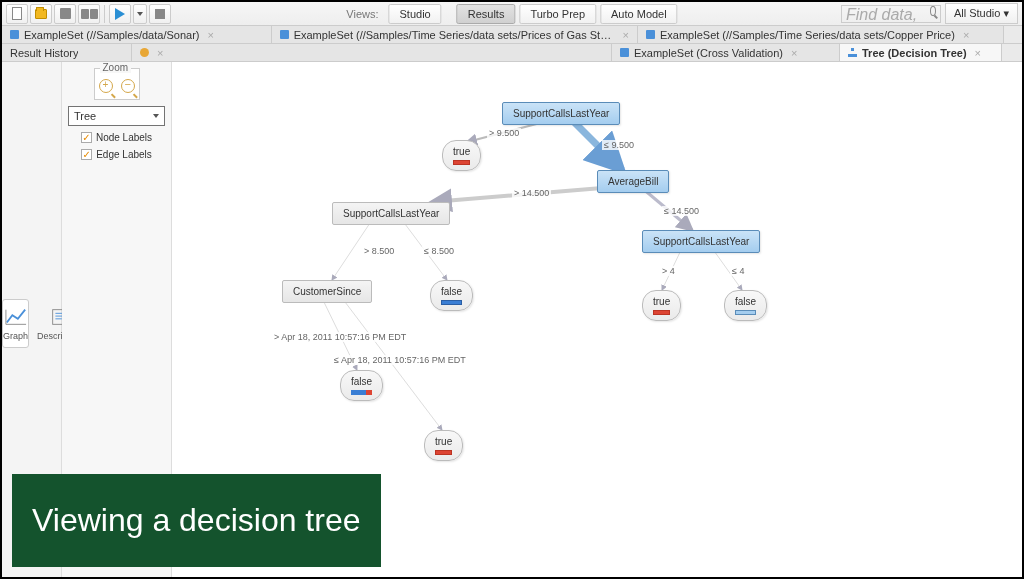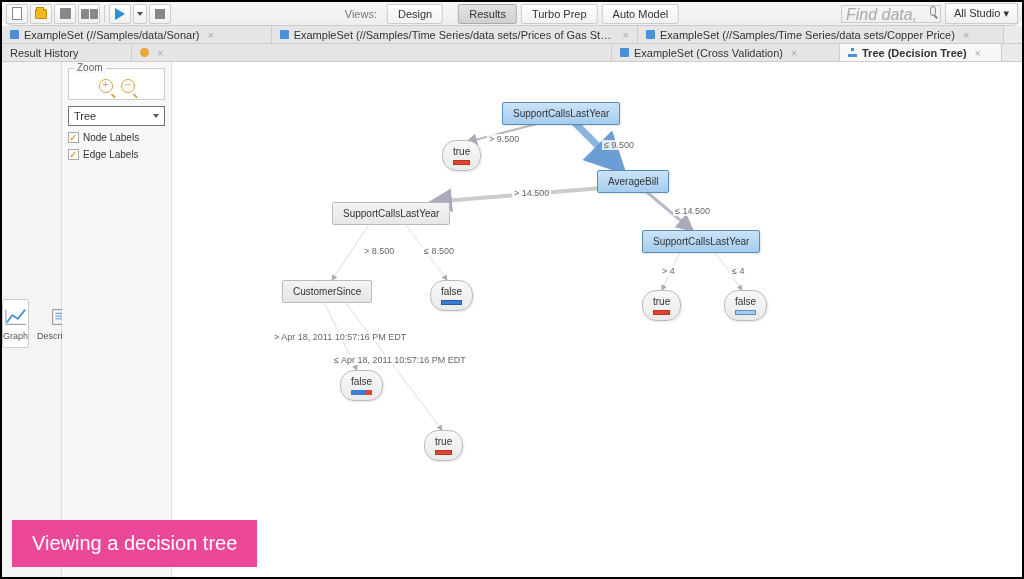--- a/index.html
+++ b/index.html
@@ -1,20 +1,20 @@
 <!DOCTYPE html>
 <html><head>
 <meta charset="utf-8">
 <style>
 * { box-sizing: border-box; margin: 0; padding: 0; }
 html, body { width: 1024px; height: 579px; font-family: Arial, sans-serif; font-size: 11px; color: #333; background: #fff; overflow: hidden; }
 body { border: 2px solid #000; position: relative; }
 
 
-.toolbar { height: 24px; background: linear-gradient(#f6f6f6, #eee); border-bottom: 1px solid #ccc; display: flex; align-items: center; padding: 0 4px; gap: 2px; border-radius: 10px; }
+.toolbar { height: 24px; background: linear-gradient(#f6f6f6, #eee); border-bottom: 1px solid #ccc; display: flex; align-items: center; padding: 0 4px; gap: 2px; }
 .tb-btn { width: 22px; height: 20px; border: 1px solid #ccc; background: linear-gradient(#fff,#f0f0f0); border-radius: 2px; display: flex; align-items: center; justify-content: center; cursor: pointer; }
 .tb-folder { width:12px;height:10px;background:#f2b820;border:1px solid #c28e00;border-radius:1px;position:relative; }
 .tb-folder::before{content:'';position:absolute;top:-3px;left:0;width:6px;height:3px;background:#f2b820;border:1px solid #c28e00;border-bottom:none;border-radius:1px 1px 0 0;}
 .tb-new { width:10px;height:13px;background:#fff;border:1px solid #888;position:relative;}
 .tb-save{width:11px;height:11px;background:#888;border-radius:1px;}
 .tb-save2{display:flex;gap:1px;}
 .tb-save2 span{width:8px;height:10px;background:#888;border-radius:1px;}
 .tb-play{width:0;height:0;border-left:10px solid #2a8fd4;border-top:6px solid transparent;border-bottom:6px solid transparent;}
 .tb-drop{width:0;height:0;border-left:3px solid transparent;border-right:3px solid transparent;border-top:4px solid #555;}
 .tb-stop{width:10px;height:10px;background:#888;}
@@ -57,21 +57,21 @@
 
 
 .sidebar { width:60px; background:#f4f4f4; border-right:1px solid #ddd; display:flex; flex-direction:row; align-items:center; padding-top:8px; gap:8px; }
 .side-item { width:56px; display:flex; flex-direction:column; align-items:center; gap:3px; padding:6px 0; cursor:pointer; border-radius:3px; }
 .side-item.active { background:#fff; border:1px solid #ccc; }
 .side-icon{width:24px;height:22px;display:flex;align-items:center;justify-content:center;}
 .side-icon svg{width:22px;height:20px;}
 .side-label{font-size:9px;color:#555;}
 
 
-.control-panel { width:110px; background:#f7f7f7; border-right:1px solid #ddd; padding:6px; display:flex; flex-direction:column; gap:6px; }
+.control-panel { width:110px; background:#f7f7f7; border-right:1px solid #ddd; padding:6px; display:flex; flex-direction:column; gap:6px;align-items:center; }
 .zoom-box { border:1px solid #ccc; background:#fff; padding:4px; position:relative; }
 .zoom-title { position:absolute; top:-7px; left:5px; background:#f7f7f7; padding:0 3px; font-size:10px; color:#666; }
 .zoom-icons { display:flex; justify-content:center; gap:8px; padding:6px 0 2px; }
 .zoom-glass{width:14px;height:14px;border:1.5px solid #d4a74a;border-radius:50%;position:relative;cursor:pointer;}
 .zoom-glass::after{content:'';position:absolute;bottom:-4px;right:-4px;width:5px;height:1.5px;background:#d4a74a;transform:rotate(45deg);}
 .zoom-glass.plus::before{content:'+';position:absolute;top:-1px;left:3px;font-size:10px;color:#d4a74a;}
 .zoom-glass.minus::before{content:'−';position:absolute;top:-2px;left:3px;font-size:11px;color:#d4a74a;}
 .select-box { width:100%; height:20px; border:1px solid #737373; background:#fff; display:flex; align-items:center; justify-content:space-between; padding:0 5px; cursor:pointer; }
 .checkbox-row { display:flex; align-items:center; gap:4px; font-size:10px; cursor:pointer; }
 .checkbox { width:11px; height:11px; border:1px solid #aaa; background:#fff; display:flex; align-items:center; justify-content:center; color:#e68a00; font-size:10px; line-height:1; }
@@ -85,21 +85,21 @@
 .tree-leaf { position:absolute; padding:5px 10px; border:1px solid #bbb; background:linear-gradient(#f8f8f8,#eaeaea); border-radius:14px; font-size:10px; text-align:center; box-shadow:1px 1px 2px rgba(0,0,0,0.1); }
 .tree-leaf .bar { height:5px; margin-top:3px; }
 .bar-red{background:#d43; border:1px solid #b32;}
 .bar-blue{background:#3a7ed4;border:1px solid #2a5ea4;}
 .bar-mixed{display:flex;}
 .bar-mixed span{height:5px;display:block;}
 .tree-branch { position:absolute; background:linear-gradient(#f4f4f4,#e6e6e6); border:1px solid #bbb; padding:5px 10px; border-radius:2px; font-size:10px; }
 .edge-label { position:absolute; font-size:9px; color:#666; background:rgba(255,255,255,0.8); padding:0 2px; }
 
 
-.caption { position:absolute; bottom:10px; left:10px; background:#ec4899; color:#fff; font-size:20px; font-weight:300; padding:12px 20px; }
+.caption { position:absolute; bottom:10px; left:10px; background:#14532d; color:#fff; font-size:32px; font-weight:300; padding:28px 20px; }
 </style>
 </head>
 <body>
 
 <div class="toolbar">
   <div class="tb-btn">
       <div class="tb-new"></div>
     </div>
   <div class="tb-btn">
       <div class="tb-folder"></div>
@@ -119,21 +119,21 @@
     </div>
   <div class="tb-btn" style="width:14px">
       <div class="tb-drop"></div>
     </div>
   <div class="tb-btn">
       <div class="tb-stop"></div>
     </div>
 
   <div class="views-section">
     <span class="views-label">Views:</span>
-    <div class="view-btn">Design</div>
+    <div class="view-btn">Studio</div>
     <div class="view-btn active">Results</div>
     <div class="view-btn">Turbo Prep</div>
     <div class="view-btn">Auto Model</div>
   </div>
 
   <div class="search-area">
     <div class="search-box">
       <span>Find data, operators…etc</span>
       <div class="search-icon"></div>
     </div>
@@ -283,24 +283,24 @@
     <div class="tree-leaf" style="left:270px;top:78px"><span>true</span><div class="bar bar-red"></div></div>
     <div class="tree-leaf" style="left:258px;top:218px"><span>false</span><div class="bar bar-blue"></div></div>
     <div class="tree-leaf" style="left:470px;top:228px"><span>true</span><div class="bar bar-red"></div></div>
     <div class="tree-leaf" style="left:552px;top:228px"><span>false</span><div class="bar" style="background:#a4cdef;border:1px solid #5a8cb8"></div></div>
     <div class="tree-leaf" style="left:168px;top:308px"><span>false</span><div class="bar bar-mixed">
           <span style="width:70%;background:#3a7ed4"></span>
           <span style="width:30%;background:#d43"></span>
         </div></div>
     <div class="tree-leaf" style="left:252px;top:368px"><span>true</span><div class="bar bar-red"></div></div>
 
-    <div class="edge-label" style="left:315px;top:72px">&gt; 9.500</div>
+    <div class="edge-label" style="left:315px;top:66px">&gt; 9.500</div>
     <div class="edge-label" style="left:430px;top:78px">≤ 9.500</div>
     <div class="edge-label" style="left:340px;top:126px">&gt; 14.500</div>
-    <div class="edge-label" style="left:501px;top:144px">≤ 14.500</div>
+    <div class="edge-label" style="left:490px;top:144px">≤ 14.500</div>
     <div class="edge-label" style="left:190px;top:184px">&gt; 8.500</div>
     <div class="edge-label" style="left:250px;top:184px">≤ 8.500</div>
     <div class="edge-label" style="left:488px;top:204px">&gt; 4</div>
     <div class="edge-label" style="left:558px;top:204px">≤ 4</div>
     <div class="edge-label" style="left:100px;top:270px">&gt; Apr 18, 2011 10:57:16 PM EDT</div>
     <div class="edge-label" style="left:160px;top:293px">≤ Apr 18, 2011 10:57:16 PM EDT</div>
   </div>
 </div>
 
 <div class="caption">Viewing a decision tree</div>

